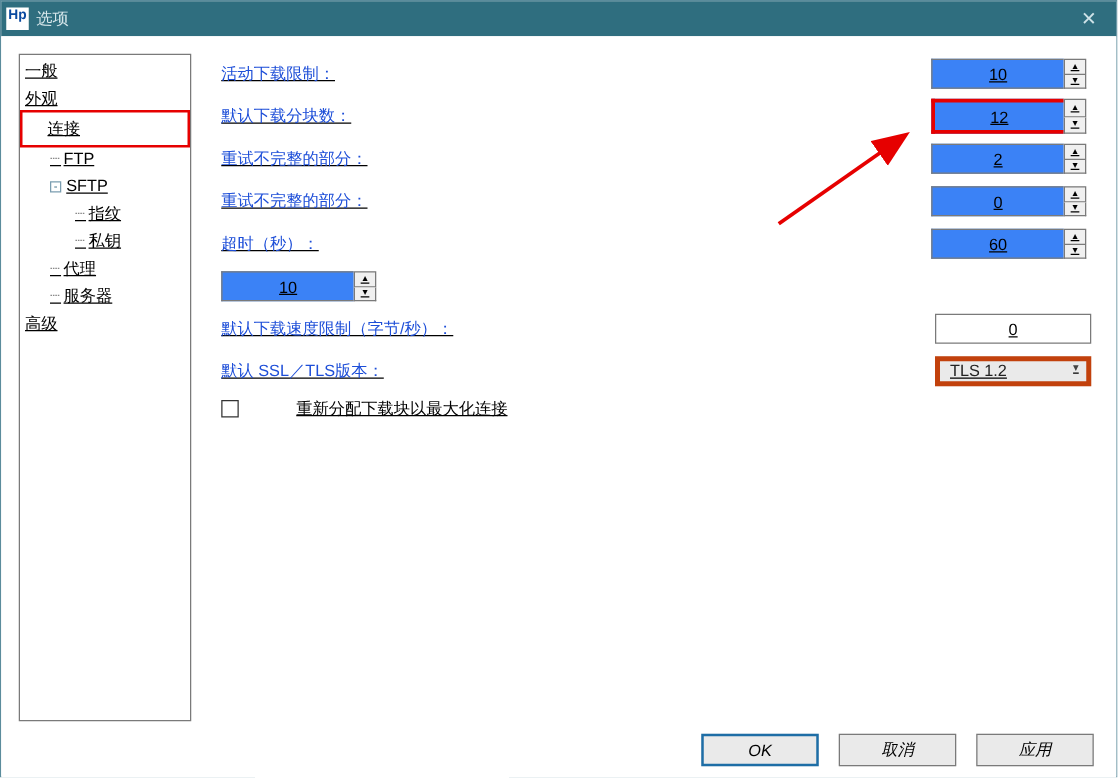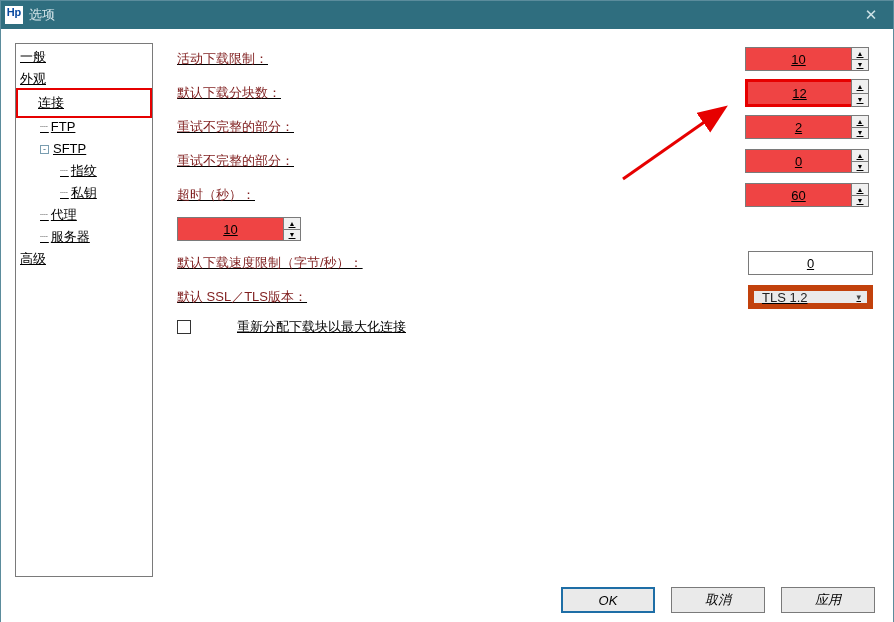--- a/index.html
+++ b/index.html
@@ -98,34 +98,34 @@
     padding: 0 6px 0 24px;
     position: relative;
   }
   .form-row {
     display: flex; align-items: center;
     height: 34px;
   }
   .form-row.first { margin-top: -1px; }
   .form-row .label {
     flex: 1;
-    color: #7f1d1d;
+    color: #1d4ed8;
   }
   .spin-wrap {
     display: flex; align-items: stretch;
     width: 128px; height: 24px;
   }
   .spin-wrap input[type="text"] {
     width: 106px; height: 24px;
     border: 1px solid #7a7a7a;
     border-right: none;
     text-align: center;
     font-size: 13px;
     outline: none;
-    background: #ef4444;
+    background: #3b82f6;
   }
   .spin-arrows {
     display: flex; flex-direction: column;
     width: 18px;
   }
   .spin-arrows button {
     flex: 1; border: 1px solid #7a7a7a;
     background: #f0f0f0;
     font-size: 7px; line-height: 7px;
     padding: 0;
@@ -143,23 +143,23 @@
     width: 125px; height: 24px;
     border: 1px solid #7a7a7a;
     text-align: center;
     font-size: 13px;
     outline: none;
     background: #fff;
   }
 
   .select-wrap {
     width: 125px; height: 24px;
-    border: 6px solid #c2410c;
+    border: 4px solid #c2410c;
     background: #eaeaea;
-    display: flex; align-items: center;
+    display: flex; align-items: flex-start;
     padding: 0 6px 0 8px;
   }
   .select-wrap .val { flex: 1; color: #222; }
   .select-wrap .chev {
     font-size: 9px; color: #444;
   }
 
   .checkbox-row {
     display: flex; align-items: center;
     margin-top: 4px;

